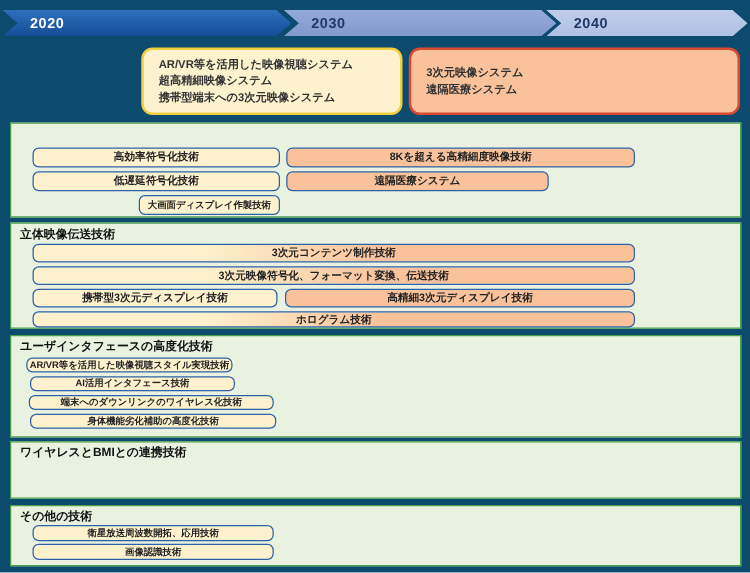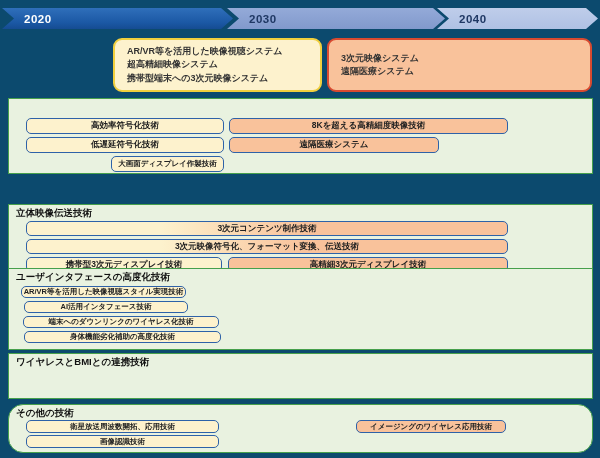--- a/index.html
+++ b/index.html
@@ -62,41 +62,40 @@
   </div>
 
   <div class="section" style="top:98px;height:76px;">
     <div class="box yb" style="left:17px;top:19px;width:198px;height:16px;">高効率符号化技術</div>
     <div class="box ob" style="left:220px;top:19px;width:279px;height:16px;">8Kを超える高精細度映像技術</div>
     <div class="box yb" style="left:17px;top:38px;width:198px;height:16px;text-align:right;">低遅延符号化技術</div>
     <div class="box ob" style="left:220px;top:38px;width:210px;height:16px;">遠隔医療システム</div>
     <div class="box yb sm" style="left:102px;top:57px;width:113px;height:16px;text-align:center;">大画面ディスプレイ作製技術</div>
   </div>
 
-  <div class="section" style="top:178px;height:85px;margin-top:26px;">
+  <div class="section" style="top:178px;height:85px;">
     <div class="section-title">立体映像伝送技術</div>
     <div class="box gb" style="left:17px;top:16px;width:482px;height:15px;">3次元コンテンツ制作技術</div>
     <div class="box gb" style="left:17px;top:34px;width:482px;height:15px;">3次元映像符号化、フォーマット変換、伝送技術</div>
     <div class="box yb" style="left:17px;top:52px;width:196px;height:15px;">携帯型3次元ディスプレイ技術</div>
     <div class="box ob" style="left:219px;top:52px;width:280px;height:15px;">高精細3次元ディスプレイ技術</div>
     <div class="box gb" style="left:17px;top:70px;width:482px;height:13px;">ホログラム技術</div>
   </div>
 
   <div class="section" style="top:268px;height:82px;">
     <div class="section-title">ユーザインタフェースの高度化技術</div>
     <div class="box yb sm" style="left:12px;top:17px;width:165px;height:12px;">AR/VR等を活用した映像視聴スタイル実現技術</div>
     <div class="box yb sm" style="left:15px;top:32px;width:164px;height:12px;">AI活用インタフェース技術</div>
     <div class="box yb sm" style="left:14px;top:47px;width:196px;height:12px;">端末へのダウンリンクのワイヤレス化技術</div>
     <div class="box yb sm" style="left:15px;top:62px;width:197px;height:12px;">身体機能劣化補助の高度化技術</div>
   </div>
 
   <div class="section" style="top:353px;height:46px;">
     <div class="section-title">ワイヤレスとBMIとの連携技術</div>
   </div>
 
-  <div class="section" style="top:404px;height:49px;border-radius:15px;">
+  <div class="section" style="top:404px;height:49px;">
     <div class="section-title">その他の技術</div>
     <div class="box yb sm" style="left:17px;top:15px;width:193px;height:13px;">衛星放送周波数開拓、応用技術</div>
-    <div class="box ob sm" style="left:347px;top:15px;width:150px;height:13px;">イメージングのワイヤレス応用技術</div>
     <div class="box yb sm" style="left:17px;top:30px;width:193px;height:13px;">画像認識技術</div>
   </div>
 
 </div>
 
 </body></html>

